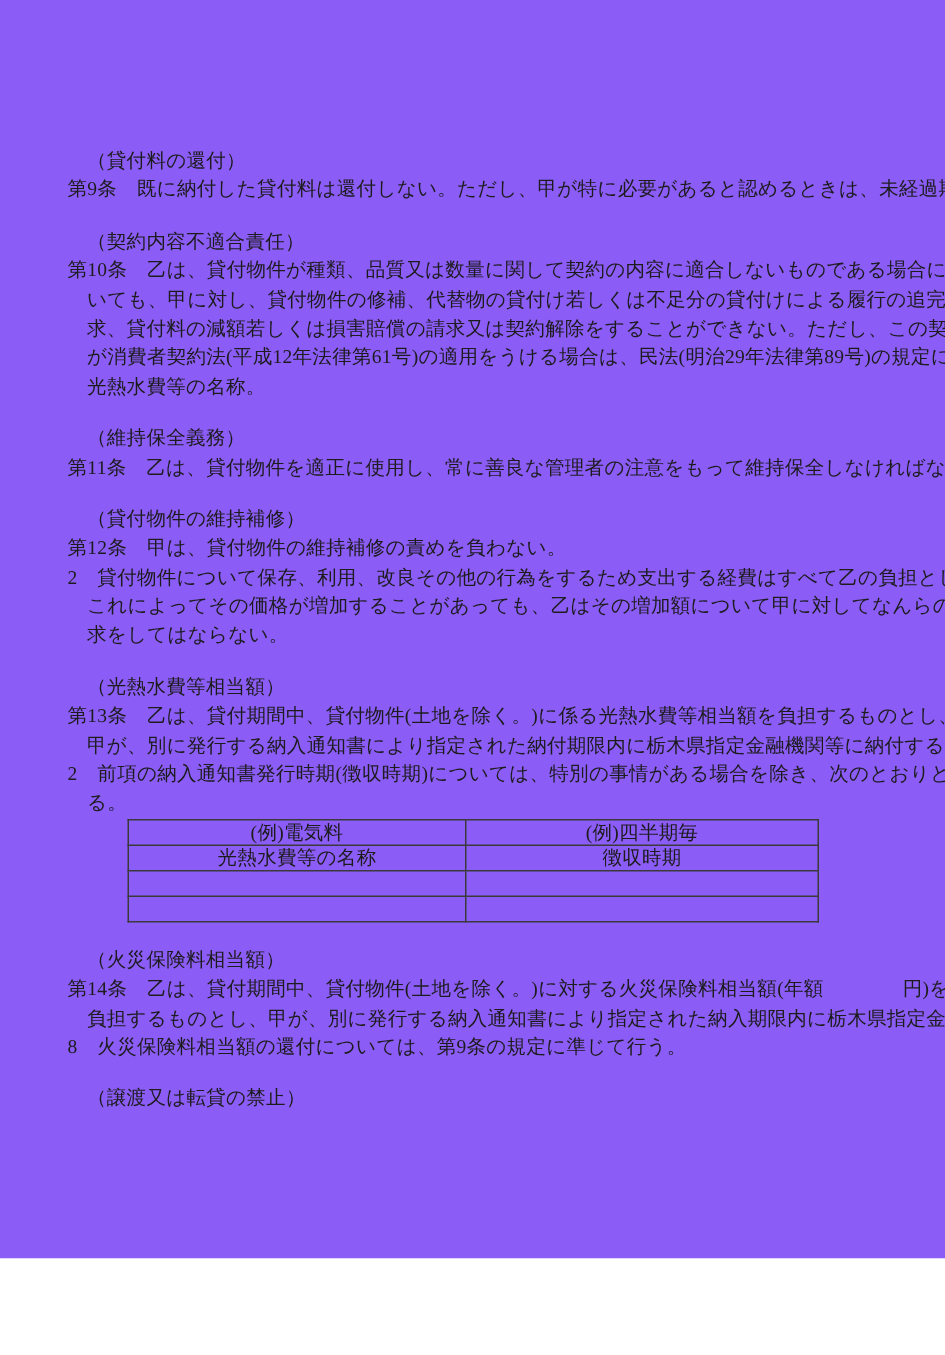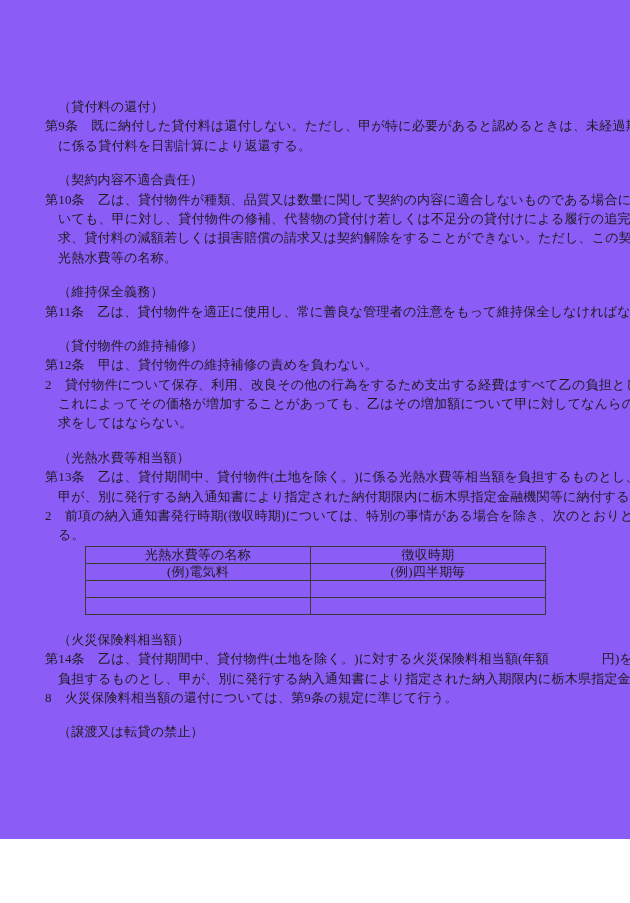--- a/index.html
+++ b/index.html
@@ -51,28 +51,28 @@
 </style>
 </head>
 <body>
 
 <div class="page">
   <div class="content">
 
     <section>
       <div class="line heading">（貸付料の還付）</div>
       <div class="line">第9条　既に納付した貸付料は還付しない。ただし、甲が特に必要があると認めるときは、未経過期間</div>
-      <div class="line cont">に係る貸付料を日割計算により返還する。</div>
     </section>
 
     <section>
       <div class="line heading">（契約内容不適合責任）</div>
       <div class="line">第10条　乙は、貸付物件が種類、品質又は数量に関して契約の内容に適合しないものである場合にお</div>
       <div class="line cont">いても、甲に対し、貸付物件の修補、代替物の貸付け若しくは不足分の貸付けによる履行の追完請</div>
       <div class="line cont">求、貸付料の減額若しくは損害賠償の請求又は契約解除をすることができない。ただし、この契約</div>
+      <div class="line cont">が消費者契約法(平成12年法律第61号)の適用をうける場合は、民法(明治29年法律第89号)の規定に</div>
       <div class="line cont">光熱水費等の名称。</div>
     </section>
 
     <section>
       <div class="line heading">（維持保全義務）</div>
       <div class="line">第11条　乙は、貸付物件を適正に使用し、常に善良な管理者の注意をもって維持保全しなければなら</div>
     </section>
 
     <section>
       <div class="line heading">（貸付物件の維持補修）</div>
@@ -89,26 +89,26 @@
       <div class="line">2　前項の納入通知書発行時期(徴収時期)については、特別の事情がある場合を除き、次のとおりとす</div>
       <div class="line cont">る。</div>
 
       <table class="fee-table">
         <colgroup>
             <col class="c1">
             <col class="c2">
           </colgroup>
         <tbody>
             <tr>
+          <td>(例)電気料</td>
+          <td>(例)四半期毎</td>
+        </tr>
+        <tr>
           <th>光熱水費等の名称</th>
           <th>徴収時期</th>
-        </tr>
-        <tr>
-          <td>(例)電気料</td>
-          <td>(例)四半期毎</td>
         </tr>
         <tr>
           <td></td>
           <td></td>
         </tr>
         <tr>
           <td></td>
           <td></td>
         </tr>
       </tbody>

